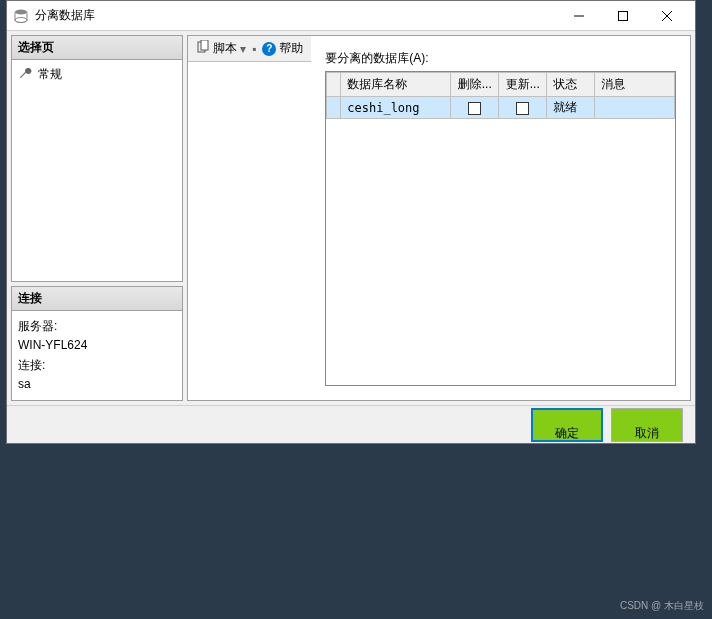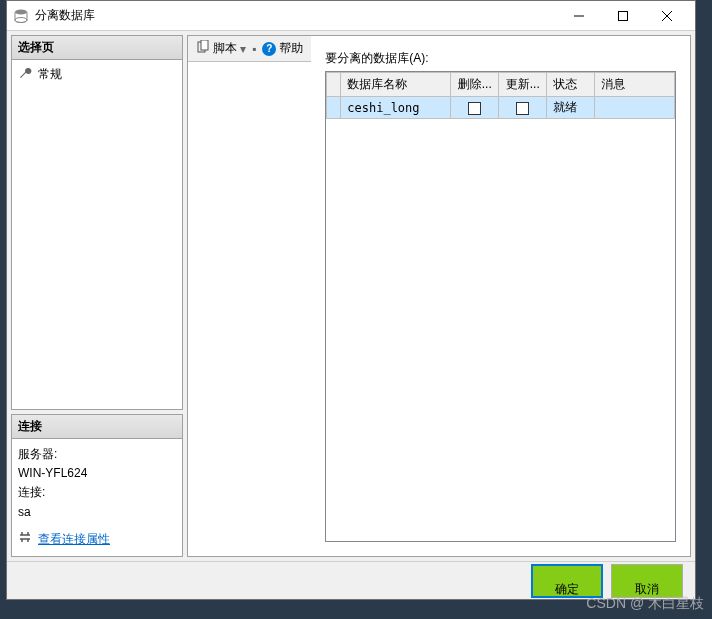--- a/index.html
+++ b/index.html
@@ -1,17 +1,17 @@
 <!DOCTYPE html>
 <html><head>
 <meta charset="utf-8">
 <style>
 * { box-sizing: border-box; margin: 0; padding: 0; font-family: "Microsoft YaHei", "SimSun", sans-serif; font-size: 12px; }
 body { background: #2b3a4a; width: 712px; height: 619px; overflow: hidden; position: relative; }
-.window { position: absolute; left: 6px; top: 0; width: 690px; height: 600px; background: #f0f0f0; border: 1px solid #707070; display: flex; flex-direction: column; }
+.window { position: absolute; left: 6px; top: 0; width: 690px; height: 444px; background: #f0f0f0; border: 1px solid #707070; display: flex; flex-direction: column; }
 .titlebar { height: 30px; background: #fff; display: flex; align-items: center; padding: 0 6px; border-bottom: 1px solid #d0d0d0; }
 .title-icon { width: 16px; height: 16px; margin-right: 6px; }
 .title-text { flex: 1; color: #000; }
 .win-controls { display: flex; }
 .win-btn { width: 44px; height: 29px; display: flex; align-items: center; justify-content: center; cursor: pointer; }
 .content-area { flex: 1; display: flex; background: #f0f0f0; padding: 4px; gap: 4px; min-height: 0; }
 .left-panel { width: 172px; display: flex; flex-direction: column; gap: 4px; }
 .panel-section { border: 1px solid #a0a0a0; background: #f0f0f0; display: flex; flex-direction: column; }
 .panel-header { background: linear-gradient(#e8e8e8,#d8d8d8); padding: 3px 6px; font-weight: bold; border-bottom: 1px solid #a0a0a0; }
 .panel-body { background: #fff; padding: 6px; flex: 1; }
@@ -35,21 +35,21 @@
 table.grid td { border: 1px solid #c0c0c0; padding: 2px 6px; height: 20px; }
 tr.selected td { background: #cce8ff; }
 .row-indicator { width: 14px; background: #cce8ff; border-right: 1px solid #a0c8e8; }
 .chk { width: 13px; height: 13px; border: 1px solid #333; background: #fff; display: inline-block; vertical-align: middle; }
 .col-name { width: 110px; font-family: "SimSun", monospace; }
 .col-chk { width: 48px; text-align: center !important; }
 .col-status { width: 48px; }
 .button-bar { height: 38px; display: flex; align-items: center; justify-content: flex-end; padding: 0 12px; gap: 8px; background: #f0f0f0; border-top: 1px solid #d0d0d0; }
 .dlg-btn { min-width: 72px; height: 22px; border: 1px solid #adadad; background: #84cc16; cursor: pointer; padding: 16px 10px; }
 .dlg-btn.default { border: 1px solid #0078d7; outline: 1px solid #0078d7; outline-offset: -2px; }
-.watermark { position: absolute; right: 8px; bottom: 6px; color: rgba(190,190,190,0.8); font-size: 14px; pointer-events: none; }
+.watermark { position: absolute; right: 8px; bottom: 6px; color: rgba(190,190,190,0.8); font-size: 10px; pointer-events: none; }
 </style>
 </head>
 <body>
 
 <div class="window">
   <div class="titlebar">
     <span class="title-icon">
       <svg width="16" height="16" viewBox="0 0 16 16">
           <ellipse cx="8" cy="4" rx="6" ry="2.5" fill="#888"></ellipse>
           <path d="M2 4v8c0 1.4 2.7 2.5 6 2.5s6-1.1 6-2.5V4" fill="none" stroke="#888" stroke-width="1"></path>
@@ -89,26 +89,20 @@
         </div>
       </div>
 
       <div class="panel-section pg-conn">
         <div class="panel-header">连接</div>
         <div class="panel-body">
           <div>服务器:</div>
           <div>WIN-YFL624</div>
           <div>连接:</div>
           <div>sa</div>
-          <div class="conn-link">
-            <span><svg width="14" height="14" viewBox="0 0 14 14">
-                  <path d="M4 2v3M10 2v3M4 9v3M10 9v3M2 5h10M2 9h10" stroke="#555" stroke-width="1.5" fill="none"></path>
-                </svg></span>
-            <a>查看连接属性</a>
-          </div>
         </div>
       </div>
 
     </div>
 
     <div class="right-panel">
       <div class="toolbar">
         <span class="tool-item">
           <span><svg width="14" height="14" viewBox="0 0 14 14">
                 <rect x="2" y="2" width="7" height="10" fill="none" stroke="#555"></rect>

